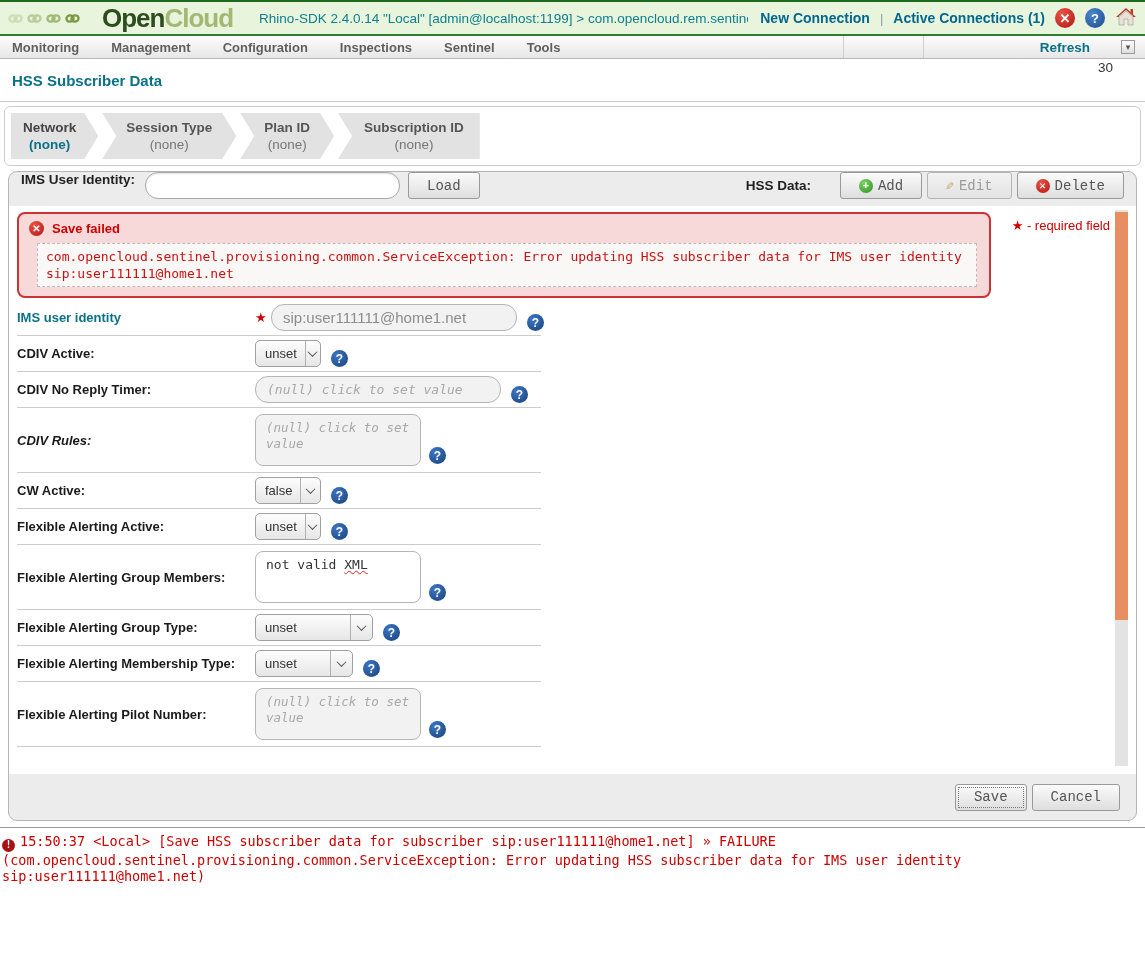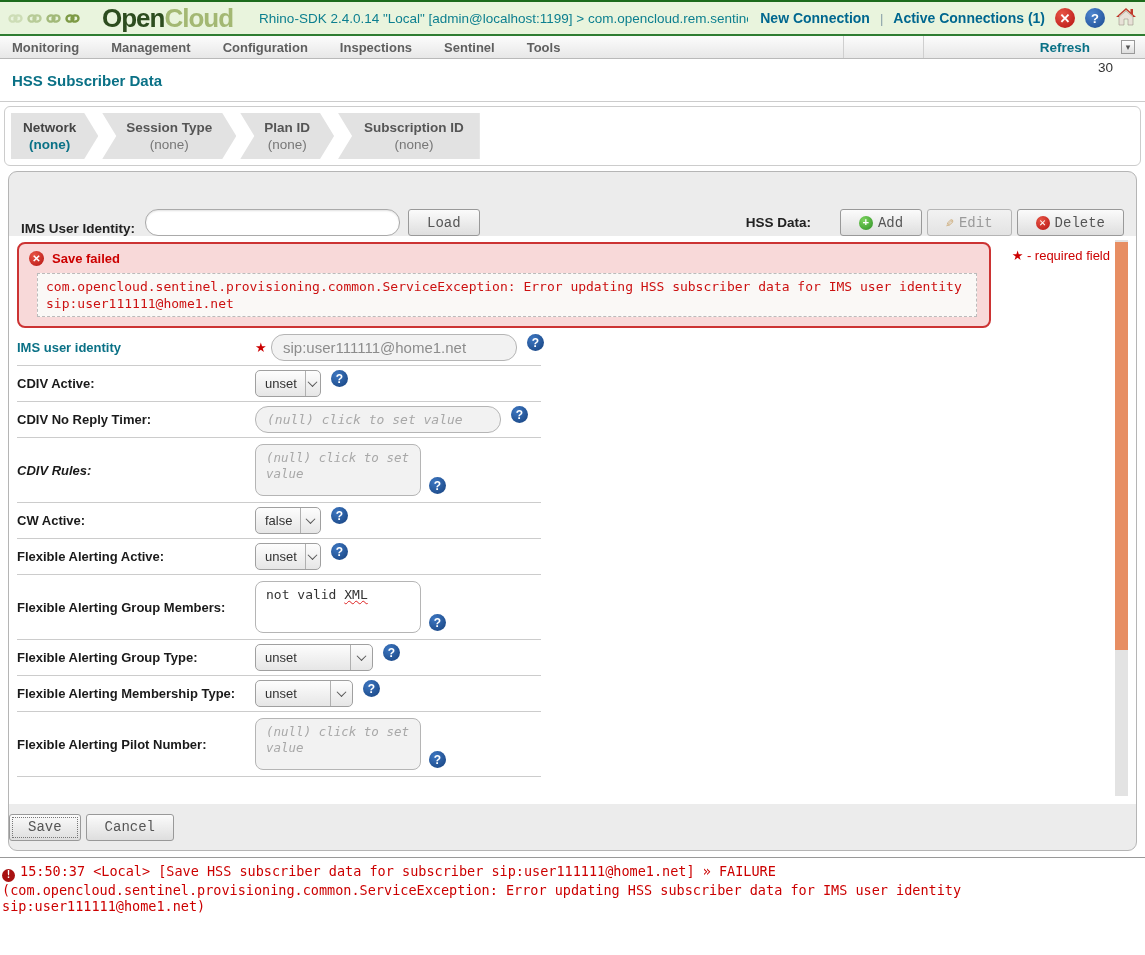--- a/index.html
+++ b/index.html
@@ -44,21 +44,21 @@
   .step.first { clip-path:polygon(0 0, calc(100% - 14px) 0, 100% 50%, calc(100% - 14px) 100%, 0 100%); padding:0 22px 0 12px; }
   .step.mid   { clip-path:polygon(0 0, calc(100% - 14px) 0, 100% 50%, calc(100% - 14px) 100%, 0 100%, 14px 50%); padding:0 24px 0 24px; }
   .step.last  { clip-path:polygon(0 0, 100% 0, 100% 100%, 0 100%, 14px 50%); padding:0 16px 0 26px; }
   .steplabel { font-weight:bold; color:#555; font-size:13.5px; line-height:17px; }
   .stepvalue { color:#777; font-size:13.5px; line-height:17px; }
   .step.active .steplabel { color:#444; }
   .step.active .stepvalue { color:#0a7186; font-weight:bold; }
 
   
   .panel { margin:5px 8px 0 8px; border:1px solid #b5b5b5; border-radius:9px; background:#ececec; }
-  .phead { height:64px; display:flex; align-items:flex-end; padding:0 12px; }
+  .phead { height:34px; display:flex; align-items:flex-start; padding:0 12px; }
   .pheadlabel { font-weight:bold; font-size:13.5px; margin-right:10px; }
   .imsinput { width:255px; height:27px; border:1px solid #aaa; border-radius:13px; background:#fff;
               padding:0 12px; font-size:14px; color:#333; box-shadow:inset 0 1px 2px rgba(0,0,0,.12); outline:none; }
   .btn { height:27px; border:1px solid #999; border-radius:3px; background:linear-gradient(#fbfbfb,#dedede);
          color:#555; font-size:14px; padding:0 18px; display:inline-flex; align-items:center; gap:5px; cursor:pointer;
          font-family:Liberation Mono, monospace; }
   .loadbtn { margin-left:8px; }
   .hssgroup { margin-left:auto; display:flex; align-items:center; gap:5px; }
   .hsslabel { font-weight:bold; font-size:13.5px; margin-right:24px; }
   .sicon { width:14px; height:14px; border-radius:50%; color:#fff; font-weight:bold; font-size:11px;
@@ -80,21 +80,21 @@
   .reqnote { position:absolute; top:12px; right:26px; color:#c00; font-size:13px; }
   .reqstar { color:#c00; font-size:13px; }
 
   
   .form { width:524px; margin-top:2px; }
   .frow { display:flex; align-items:center; border-bottom:1px solid #ccc; padding:4px 0; min-height:35px; }
   .frow.tall { align-items:flex-start; padding:6px 0; }
   .flabel { width:238px; font-weight:bold; font-size:13px; color:#1a1a1a; flex:none; }
   .flabel.teal { color:#0a7186; }
   .fstar { width:16px; color:#c00; flex:none; }
-  .fctrl { display:flex; align-items:flex-start; }
+  .fctrl { display:flex; align-items:flex-end; }
   .fctrl.colend { align-items:flex-end; }
   .sectionrow { border-bottom:1px solid #ccc; padding:5px 0; }
   .sectiontitle { color:#0a7186; font-weight:bold; font-size:13px; }
 
   .tinput { height:27px; border:1px solid #b5b5b5; border-radius:13px; background:#f2f2f2; padding:0 11px;
             display:flex; align-items:center; cursor:pointer; }
   .tinput.wide { width:246px; }
   .tinput .val { color:#8c8c8c; font-size:15px; }
   .tinput .ph { color:#a8a8a8; font-style:italic; font-family:"DejaVu Sans Mono",monospace; font-size:13px; }
 
@@ -116,21 +116,21 @@
   .help { width:17px; height:17px; border-radius:50%; background:radial-gradient(circle at 35% 30%, #3d77c2, #15407c);
           color:#fff; font-weight:bold; font-size:12px; display:inline-flex; align-items:center; justify-content:center;
           margin-left:10px; cursor:pointer; flex:none; }
   .help.endpos { margin-left:8px; margin-bottom:2px; }
 
   
   .sbar { position:absolute; top:4px; right:8px; width:13px; height:556px; background:#e3e3e3; }
   .sthumb { position:absolute; top:2px; left:0; width:13px; height:408px; background:#e78e63; cursor:pointer; }
 
   
-  .pfoot { height:46px; display:flex; align-items:center; justify-content:flex-start; gap:5px; padding-right:16px;
+  .pfoot { height:46px; display:flex; align-items:center; justify-content:flex-end; gap:5px; padding-right:16px;
            border-radius:0 0 9px 9px; }
   .btn.save { outline:1px dotted #777; outline-offset:-4px; }
 
   
   .logarea { margin-top:6px; border-top:1px solid #999; padding:5px 2px 0 2px;
              font-family:"DejaVu Sans Mono",monospace; font-size:13.5px; color:#cc0000; line-height:16.5px; }
   .logicon { width:13px; height:13px; border-radius:50%; background:#a81111; color:#fff; font-weight:bold; font-size:10px;
              display:inline-flex; align-items:center; justify-content:center; margin-right:5px; vertical-align:-2px; }
 </style>
 </head>

